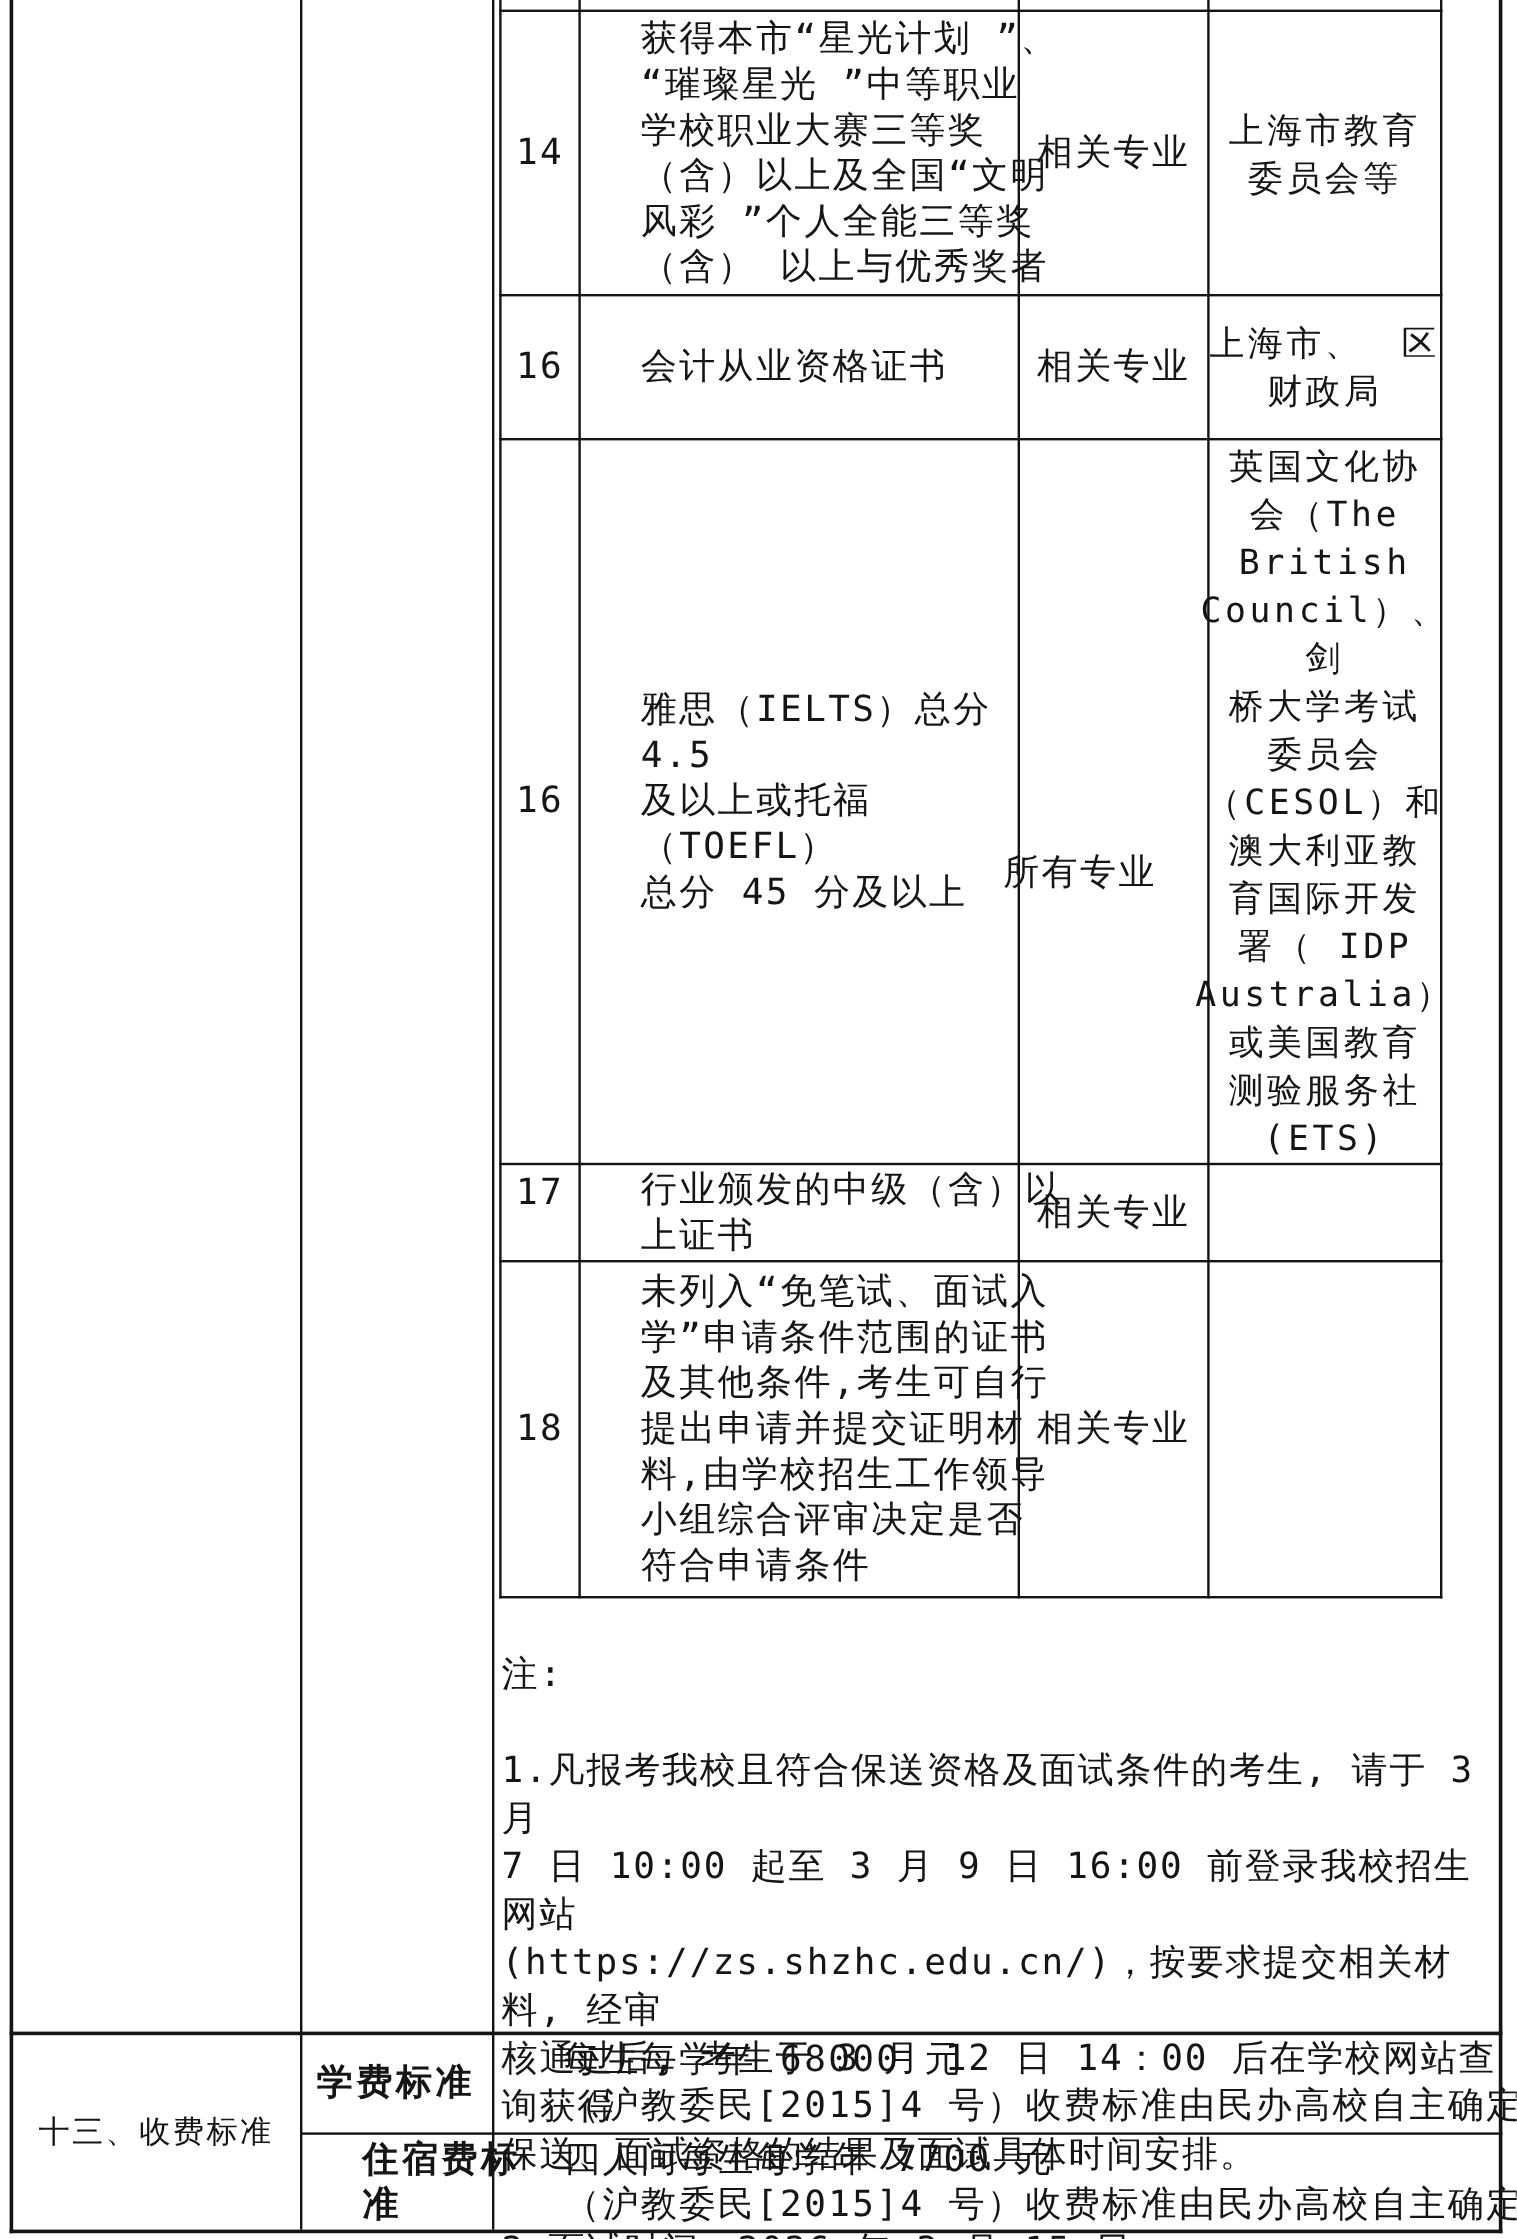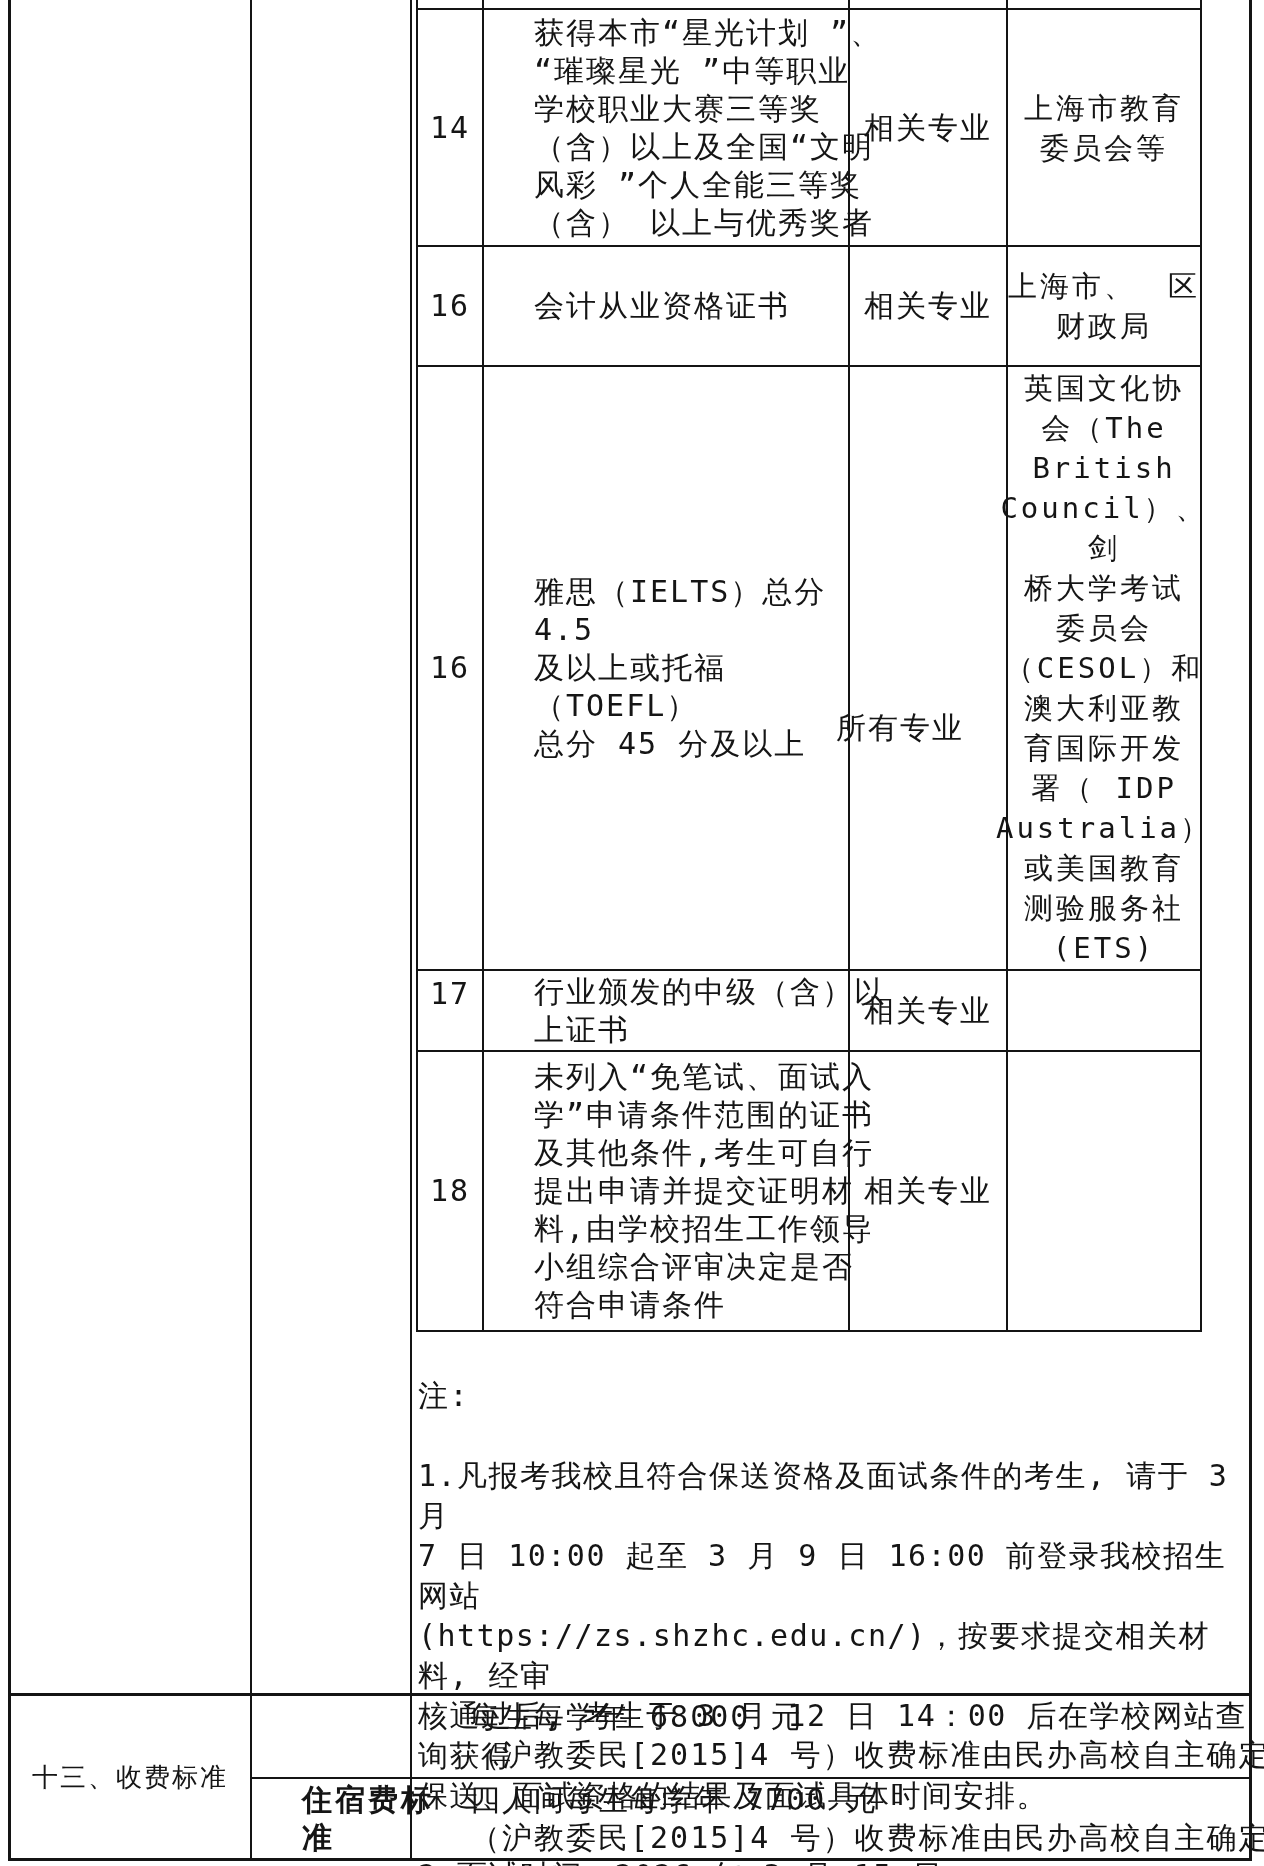--- a/index.html
+++ b/index.html
@@ -125,20 +125,21 @@
 7 日 10:00 起至 3 月 9 日 16:00 前登录我校招生网站
 (https://zs.shzhc.edu.cn/)，按要求提交相关材料, 经审
 核通过后, 考生于 3 月 12 日 14：00 后在学校网站查询获得
 保送、面试资格的结果及面试具体时间安排。</div>
     <div>2.面试时间：2026 年 3 月 15 日。</div>
     
   </div>
 
   <div class="cell section-title" style="left:10px;top:1695px;width:240px;height:163px;">十三、收费标准</div>
 
+  <div class="cell fee-label" style="left:252px;top:1695px;width:156px;height:82px;">学费标准</div>
   <div class="cell left" style="left:420px;top:1695px;width:826px;height:82px;">每生每学年 68000 元
 （沪教委民[2015]4 号）收费标准由民办高校自主确定</div>
 
   <div class="cell fee-label left" style="left:252px;top:1779px;width:156px;height:79px;">住宿费标准</div>
   <div class="cell left" style="left:420px;top:1779px;width:826px;height:79px;">四人间每生每学年 7700 元
 （沪教委民[2015]4 号）收费标准由民办高校自主确定</div>
 
 </div>
 
 </body></html>

